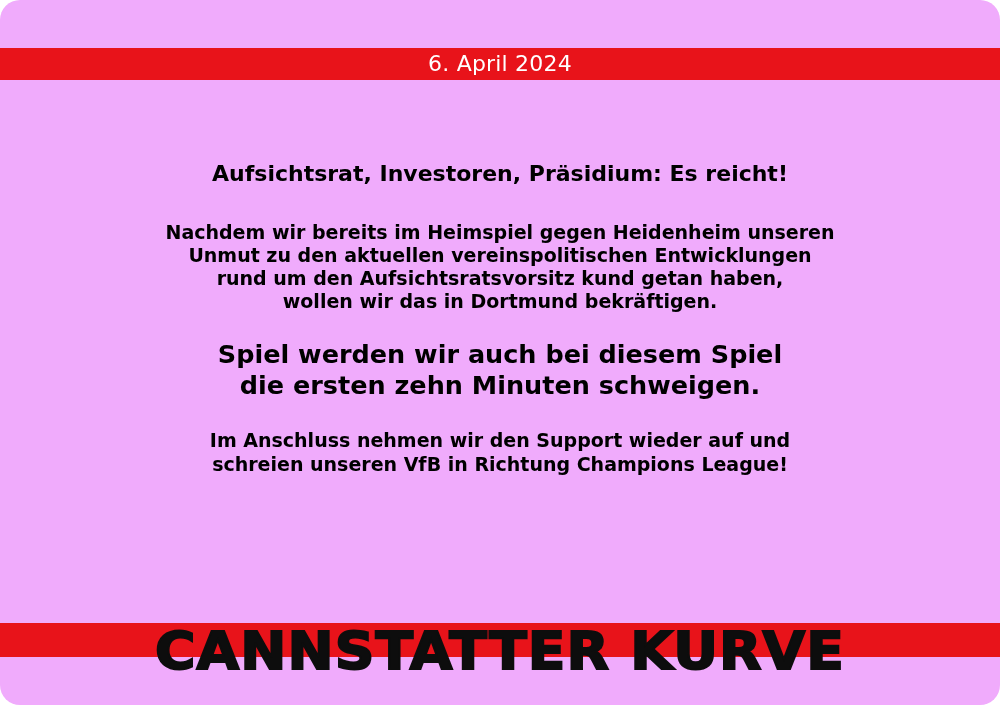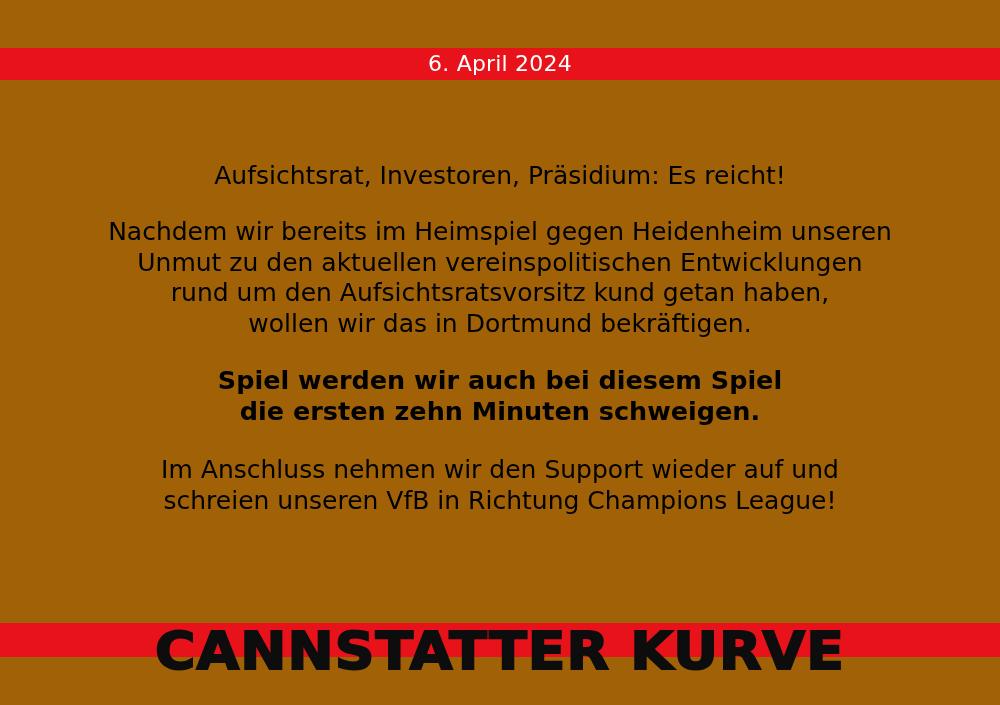--- a/index.html
+++ b/index.html
@@ -13,22 +13,23 @@
     font-family: "DejaVu Sans", sans-serif;
     color: #000000;
     overflow: hidden;
     position: relative;
   }
 
   .page {
     position: relative;
     width: 1000px;
     height: 705px;
-    background: #a16207;
+    background: #f0abfc;
     box-sizing: border-box;
+    border-radius: 20px;
   }
 
   
   .date-banner {
     position: absolute;
     left: 0;
     top: 48px;
     width: 1000px;
     height: 32px;
     background: #e8131a;
@@ -47,29 +48,29 @@
   
   .content {
     position: absolute;
     left: 0;
     top: 160px;
     width: 1000px;
     text-align: center;
   }
 
   .headline {
-    font-size: 25px;
-    font-weight: normal;
+    font-size: 22px;
+    font-weight: bold;
     line-height: 1.25;
-    margin: 0 0 26px 0;
+    margin: 0 0 33px 0;
   }
 
   .para {
-    font-size: 25px;
-    font-weight: 400;
+    font-size: 19px;
+    font-weight: 700;
     line-height: 1.22;
     margin: 0 0 26px 0;
     white-space: pre-line;
   }
 
   .para.bold {
     font-weight: bold;
     font-size: 25.5px;
     margin-bottom: 28px;
   }

